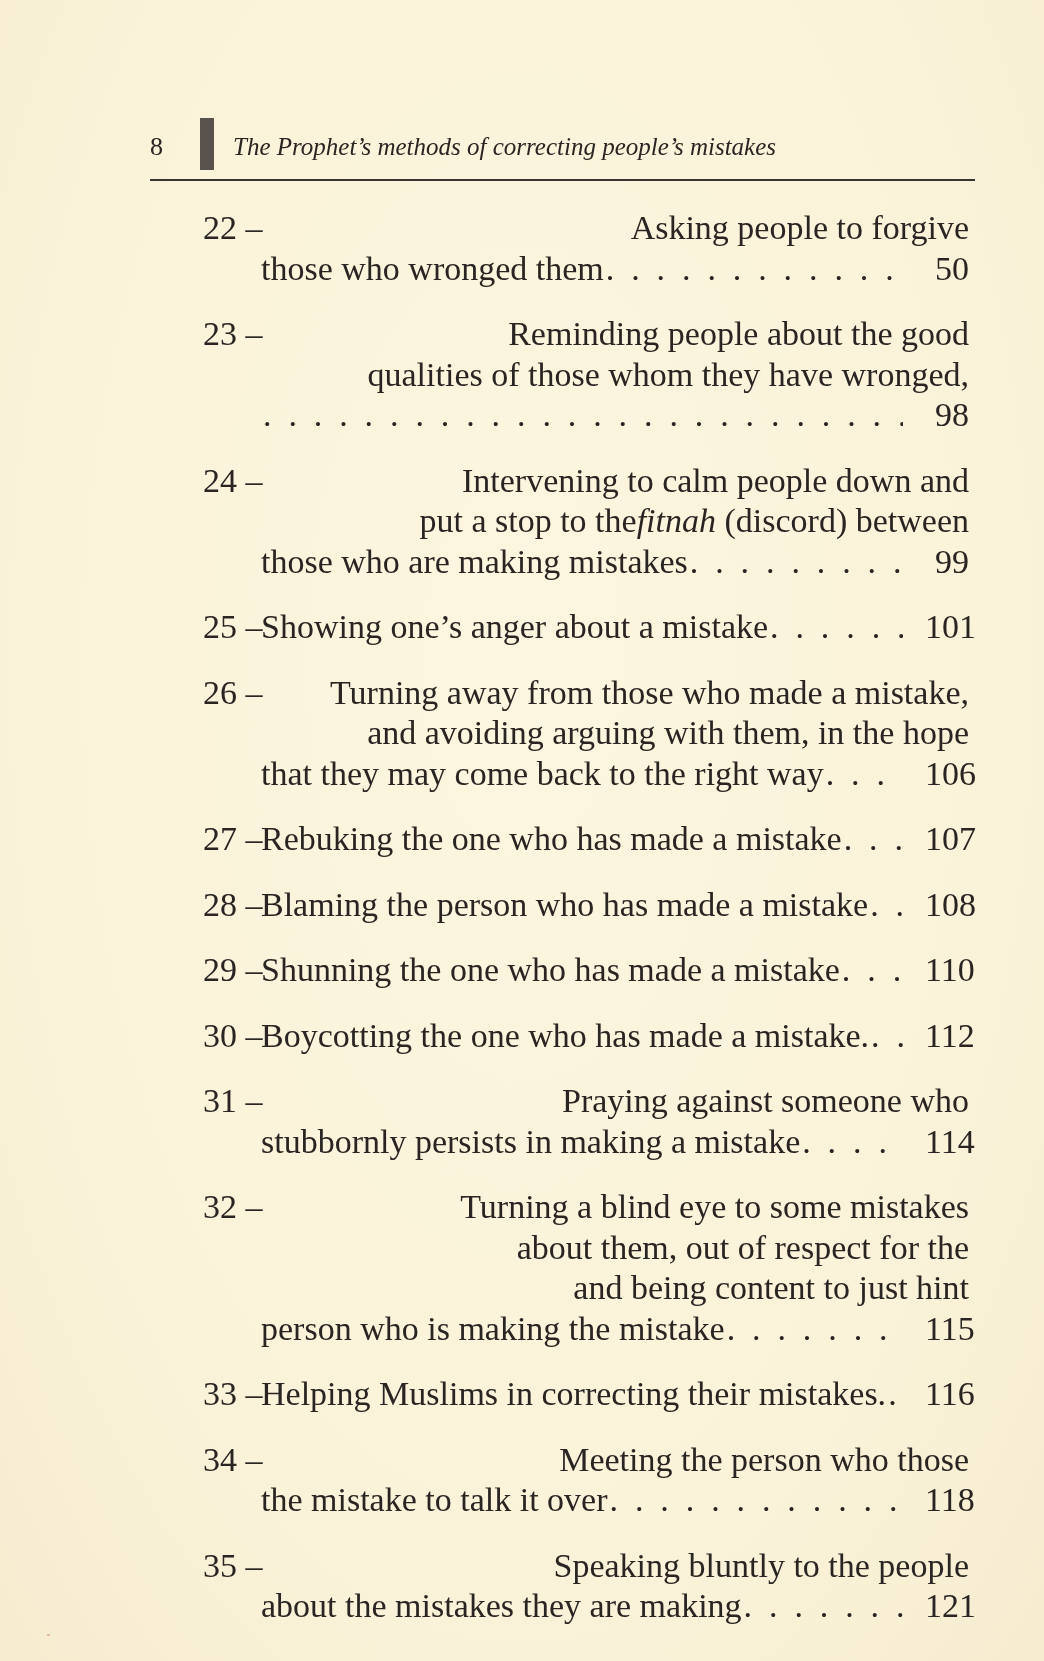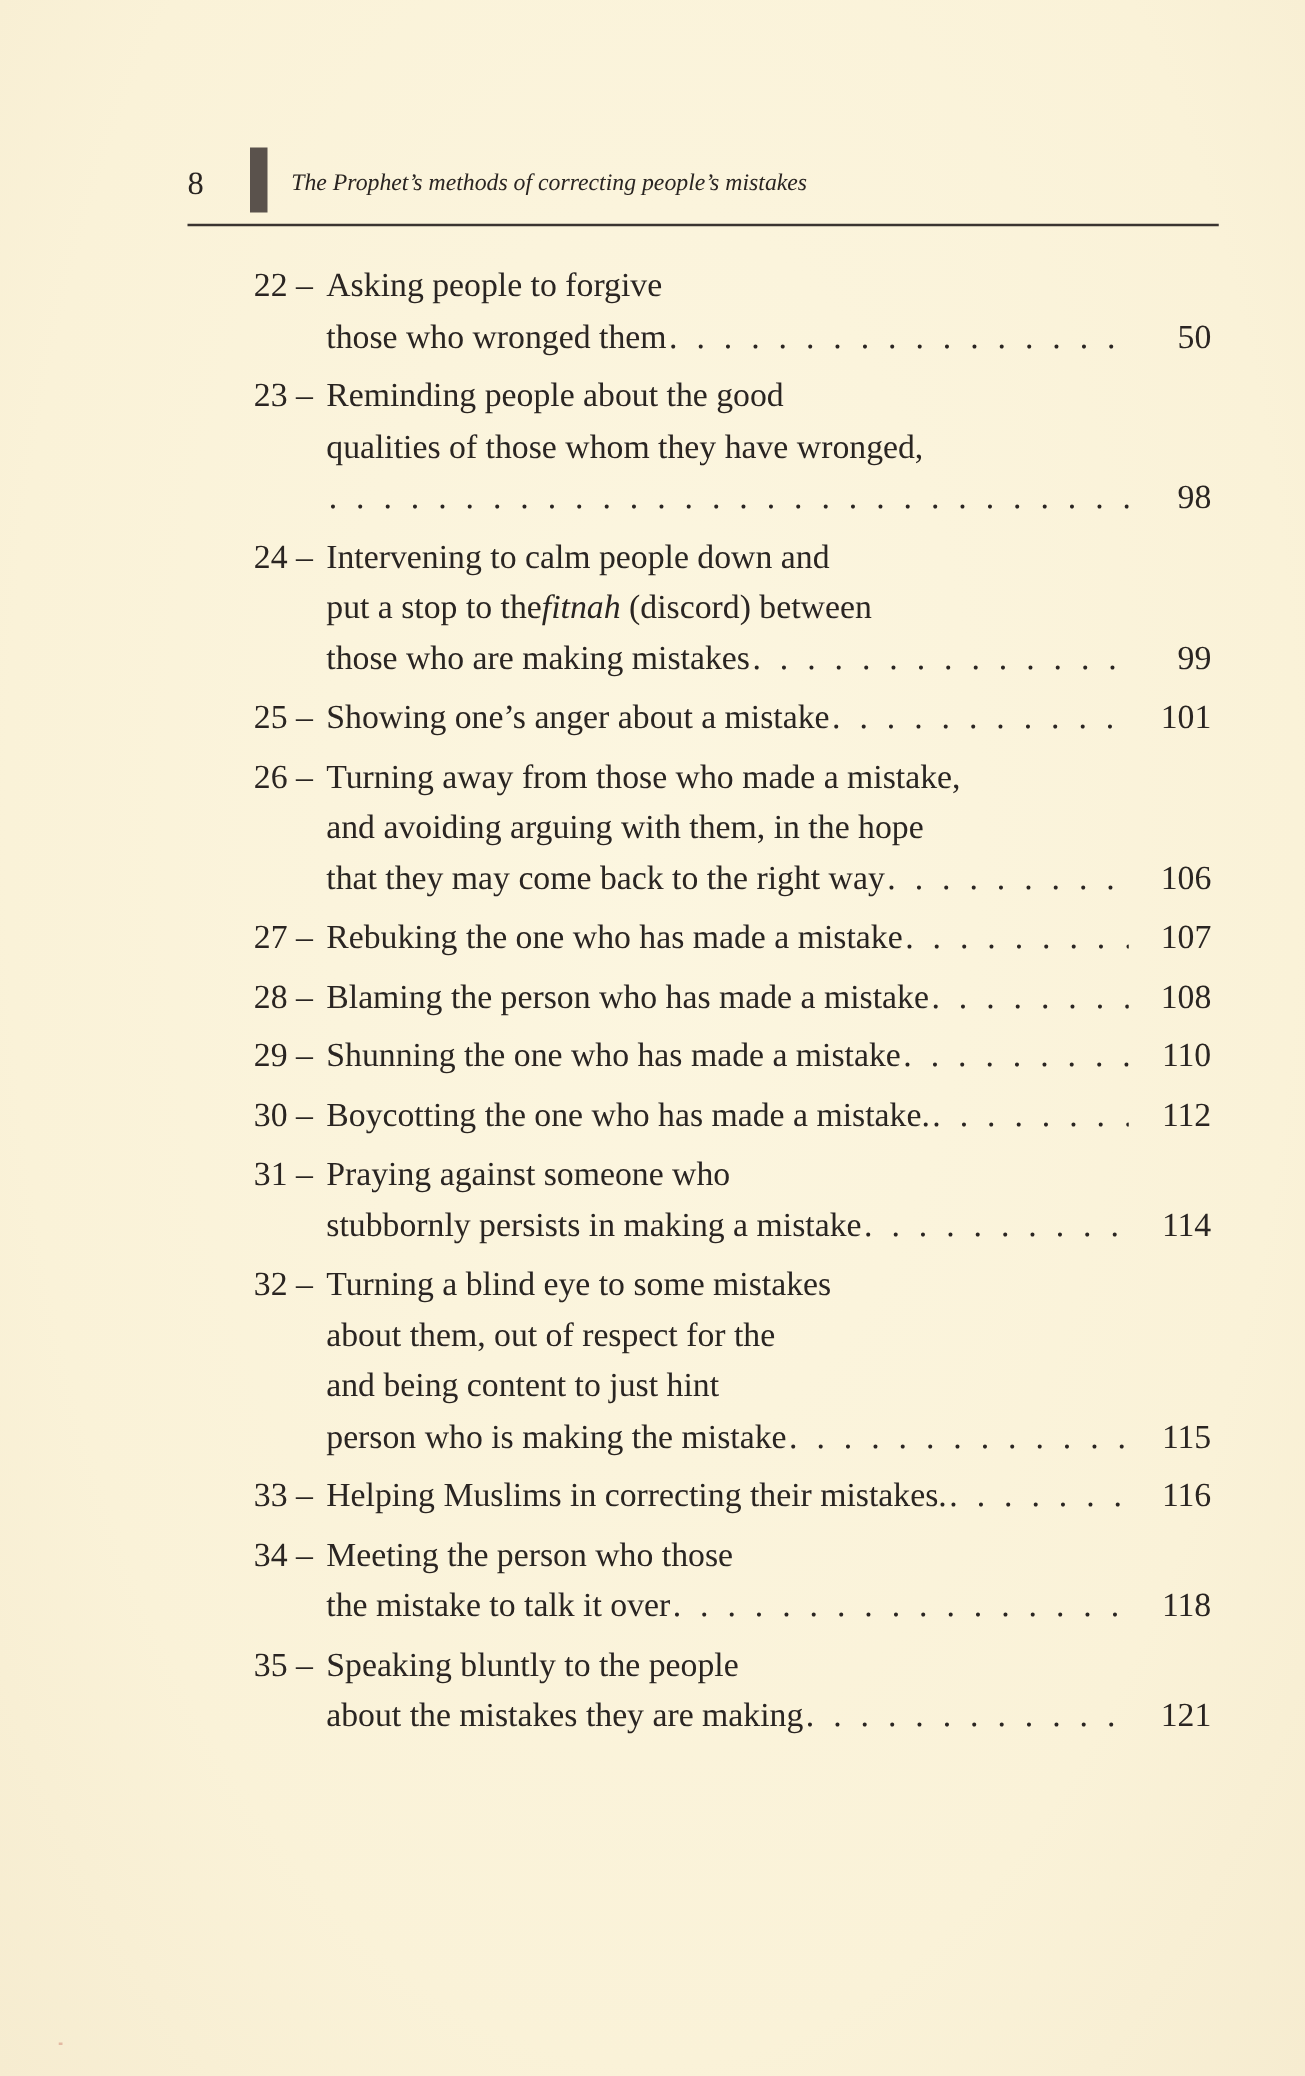--- a/index.html
+++ b/index.html
@@ -42,21 +42,21 @@
       left: 50px;
       top: 0;
       width: 14px;
       height: 52px;
       background: #5a524c;
     }
     .head-title {
       position: absolute;
       left: 83px;
       top: 14px;
-      font-size: 19px;
+      font-size: 25px;
       line-height: 30px;
       font-style: italic;
       color: #2a2522;
       white-space: nowrap;
     }
     .head-rule {
       position: absolute;
       left: 150px;
       top: 179px;
       width: 825px;
@@ -71,29 +71,30 @@
       top: 208px;
       width: 766px;
     }
     .toc-entry {
       position: relative;
       margin: 0;
       padding: 0;
     }
     .toc-line {
       position: relative;
-      font-size: 27px;
+      font-size: 34px;
       line-height: 40.5px;
       height: 40.5px;
       white-space: nowrap;
       display: flex;
       align-items: baseline;
+      justify-content: space-between;
     }
     .toc-entry + .toc-entry {
-      margin-top: 7px;
+      margin-top: 25px;
     }
     .toc-num {
       display: inline-block;
       width: 58px;
       flex: 0 0 auto;
     }
     .toc-indent {
       display: inline-block;
       width: 58px;
       flex: 0 0 auto;

